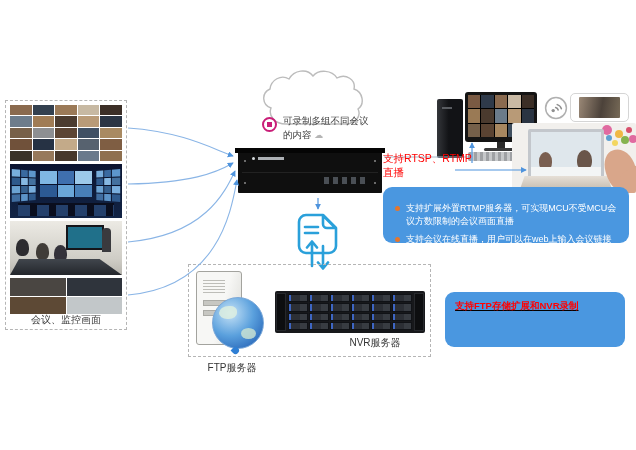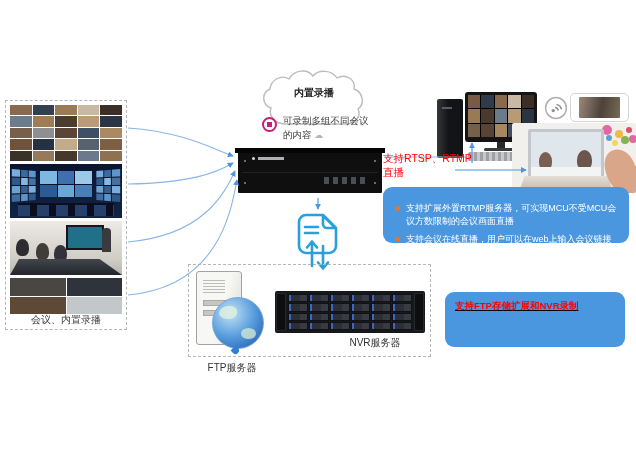--- a/index.html
+++ b/index.html
@@ -202,28 +202,27 @@
       <div class="p" style="left:26px;top:22px;background:#403c38;"></div>
       <div class="p" style="left:44px;top:24px;background:#34323a;"></div>
       <div class="table"></div>
     </div>
     <div class="photo grid4">
         <div style="background: rgb(74, 70, 66);"></div>
         <div style="background: rgb(47, 52, 60);"></div>
         <div style="background: rgb(93, 73, 53);"></div>
         <div style="background: rgb(194, 199, 201);"></div>
       </div>
-    <div class="caption">会议、内置录播</div>
+    <div class="caption">会议、监控画面</div>
   </div>
 
   <div class="abs cloud-wrap">
     <svg width="112" height="64" viewBox="0 0 112 64">
       <path d="M28,54 C17,54 10,46 13,38 C4,35 3,23 12,19 C13,10 23,4 31,9 C36,0 49,-2 55,6 C61,-1 74,0 79,8 C88,3 98,10 96,19 C105,22 107,34 100,39 C104,47 96,54 88,54 Z" fill="#ffffff" stroke="#bcbcbc" stroke-width="1.4"></path>
     </svg>
-    <div class="cloud-label">内置录播</div>
   </div>
 
   <div class="abs record-row">
     <span class="rec-icon">
         <i></i>
       </span>
     <div class="rec-text">
       <span>可录制多组不同会议</span><br>
       <span>的内容</span>
       <span class="mini-cloud">☁</span>

